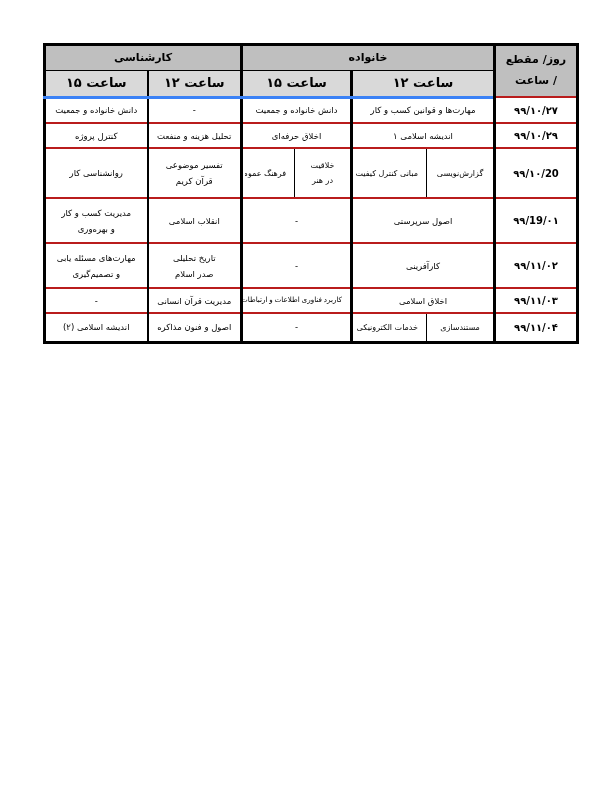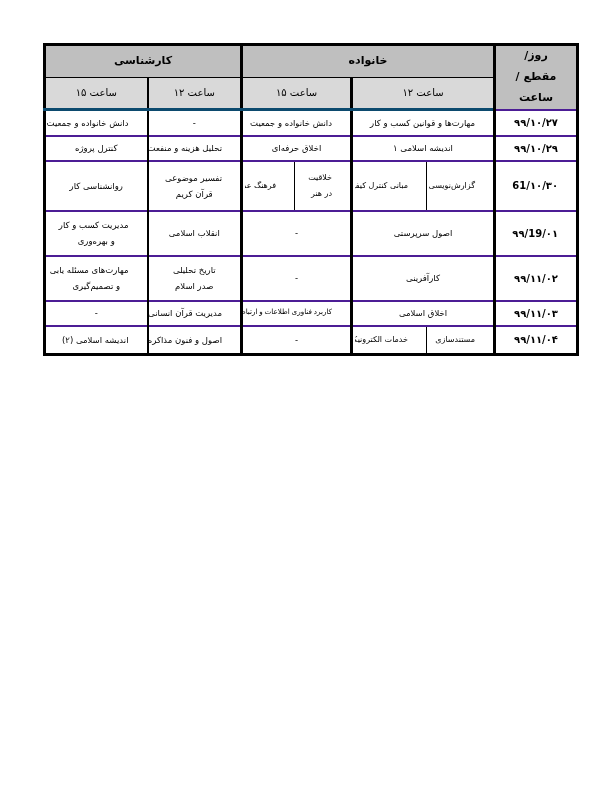--- a/index.html
+++ b/index.html
@@ -7,33 +7,33 @@
     width:612px;height:792px;background:#ffffff;position:relative;
     font-family:"DejaVu Sans", sans-serif;color:#000;
   }
   .sheet{position:absolute;inset:0;background:#ffffff;}
   table.schedule{
     position:absolute;left:43px;top:43px;width:533px;
     border-collapse:collapse;table-layout:fixed;direction:rtl;
     border:3px solid #000;
   }
   th,td{
-    border:1px solid #000;padding:0 18px;text-align:center;vertical-align:middle;
+    border:1px solid #000;padding:0 8px;text-align:center;vertical-align:middle;
     font-size:8.5px;font-weight:normal;line-height:1.9;overflow:hidden;color:#000;
   }
   tr.h1 th{
     height:24px;font-size:11px;font-weight:bold;
     background:var(--header-bg,#bfbfbf);border-bottom:1px solid #000;
   }
   th.corner{font-size:9px;font-weight:normal;background:var(--header-bg,#bfbfbf);border-bottom:3px solid #000;}
   tr.h2 th{
-    height:24px;font-size:10px;font-weight:normal;
-    background:var(--subheader-bg,#d9d9d9);border-bottom:3px solid #0c4a6e;
+    height:24px;font-size:13px;font-weight:bold;
+    background:var(--subheader-bg,#d9d9d9);border-bottom:3px solid #3b82f6;
   }
-  td{border-top:2px solid #4c1d95;background:#ffffff;margin-top:8px;}
+  td{border-top:2px solid #b91c1c;background:#ffffff;margin-top:8px;}
   .vmaj{border-left:3px solid #000;}
   .vmed{border-left:2px solid #000;}
   td.date{font-weight:bold;font-size:10px;}
   td.sub{font-size:8px;border-radius:22px;}
   td.xs .ln{font-size:7.2px;font-family:Liberation Serif, serif;}
   .ln{display:block;white-space:nowrap;}
   tr.r1{height:26px;} tr.r2{height:25px;} tr.r3{height:50px;}
   tr.r4{height:45px;} tr.r5{height:45px;} tr.r6{height:25px;} tr.r7{height:29px;}
 </style>
 </head>
@@ -91,21 +91,21 @@
           </td>
       <td class="vmed">
             <span class="ln">تحلیل هزینه و منفعت</span>
           </td>
       <td>
             <span class="ln">کنترل پروژه</span>
           </td>
     </tr>
 
     <tr class="r3">
-      <td class="date vmaj">61/۱۰/۳۰</td>
+      <td class="date vmaj">۹۹/۱۰/20</td>
       <td class="sub">
             <span class="ln">گزارش‌نویسی</span>
           </td>
       <td class="sub vmaj">
             <span class="ln">مبانی کنترل کیفیت</span>
           </td>
       <td class="sub">
             <span class="ln">خلاقیت</span>
             <span class="ln">در هنر</span>
           </td>

